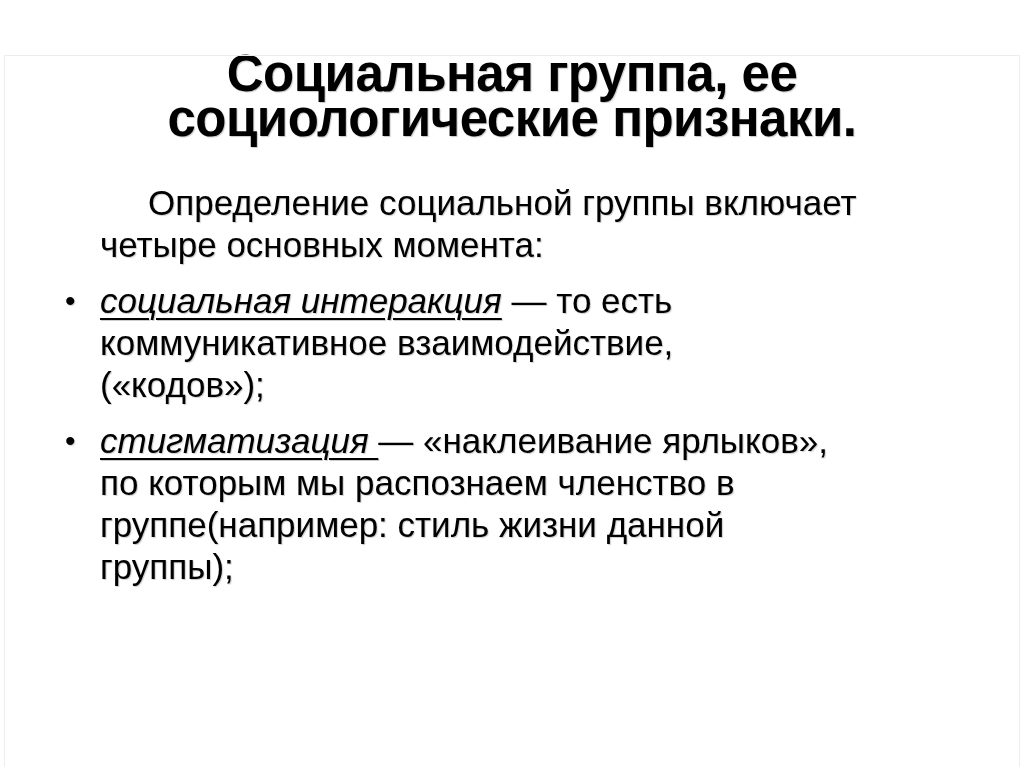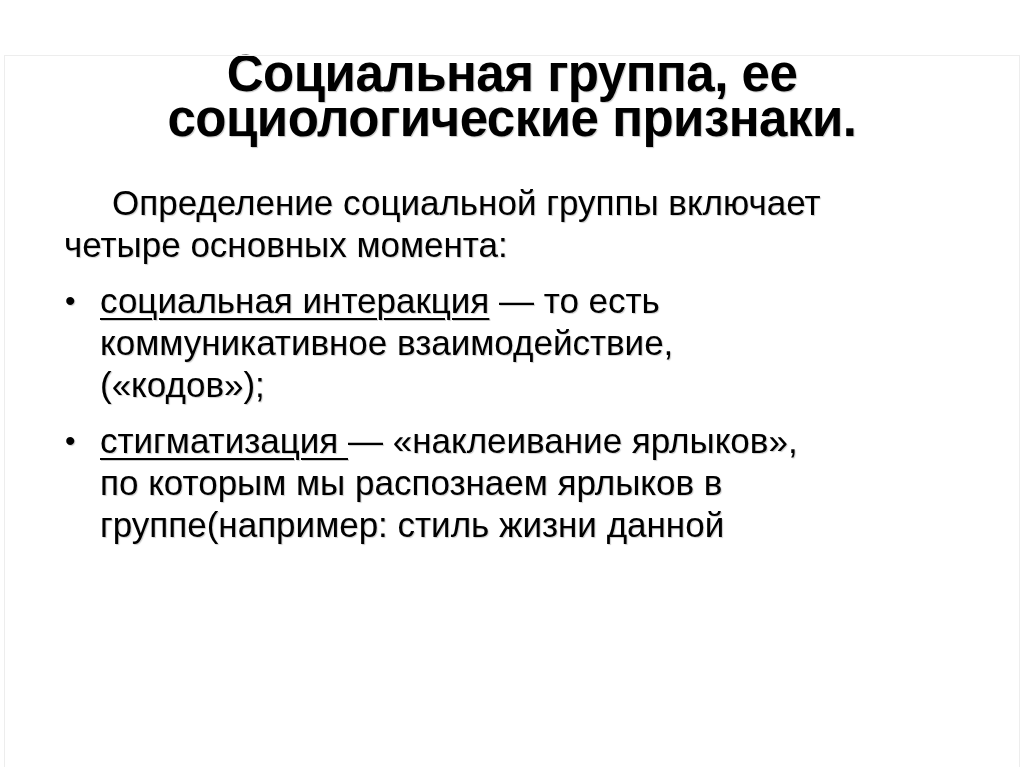--- a/index.html
+++ b/index.html
@@ -45,20 +45,21 @@
     margin-top: 41px;
     padding: 0 56px 0 64px;
     font-size: 35px;
     line-height: 42px;
     text-shadow: 1px 1px 1px rgba(0,0,0,0.20);
   }
   .block {
     margin-bottom: 14px;
   }
   .block.paragraph {
+    margin-left: 36px;
   }
   .block.bullet {
     position: relative;
     padding-left: 36px;
   }
   .marker {
     position: absolute;
     left: 1px;
     top: 0;
     width: 34px;
@@ -70,20 +71,21 @@
   }
   .line.indent {
     padding-left: 48px;
   }
   .seg.normal {
     font-style: normal;
   }
   .seg.italic {
   }
   .seg.italic-underline {
+    font-style: italic;
     text-decoration: underline;
     text-decoration-thickness: 2px;
     text-underline-offset: 5px;
   }
 </style>
 </head>
 <body>
 
 <div class="slide">
   <div class="frame"></div>
@@ -100,17 +102,18 @@
       </div>
       <div class="block bullet">
         <span class="marker">•</span>
         <div class="line"><span class="seg italic-underline">социальная интеракция</span><span class="seg normal"> — то есть</span></div>
         <div class="line"><span class="seg normal">коммуникативное взаимодействие,</span></div>
         <div class="line"><span class="seg normal">(«кодов»);</span></div>
       </div>
       <div class="block bullet">
         <span class="marker">•</span>
         <div class="line"><span class="seg italic-underline">стигматизация </span><span class="seg normal">— «наклеивание ярлыков»,</span></div>
-        <div class="line"><span class="seg normal">по которым мы распознаем ярлыков в</span></div>
+        <div class="line"><span class="seg normal">по которым мы распознаем членство в</span></div>
         <div class="line"><span class="seg normal">группе(например: стиль жизни данной</span></div>
+        <div class="line"><span class="seg normal">группы);</span></div>
       </div>
     </div>
 </div>
 
 </body></html>

